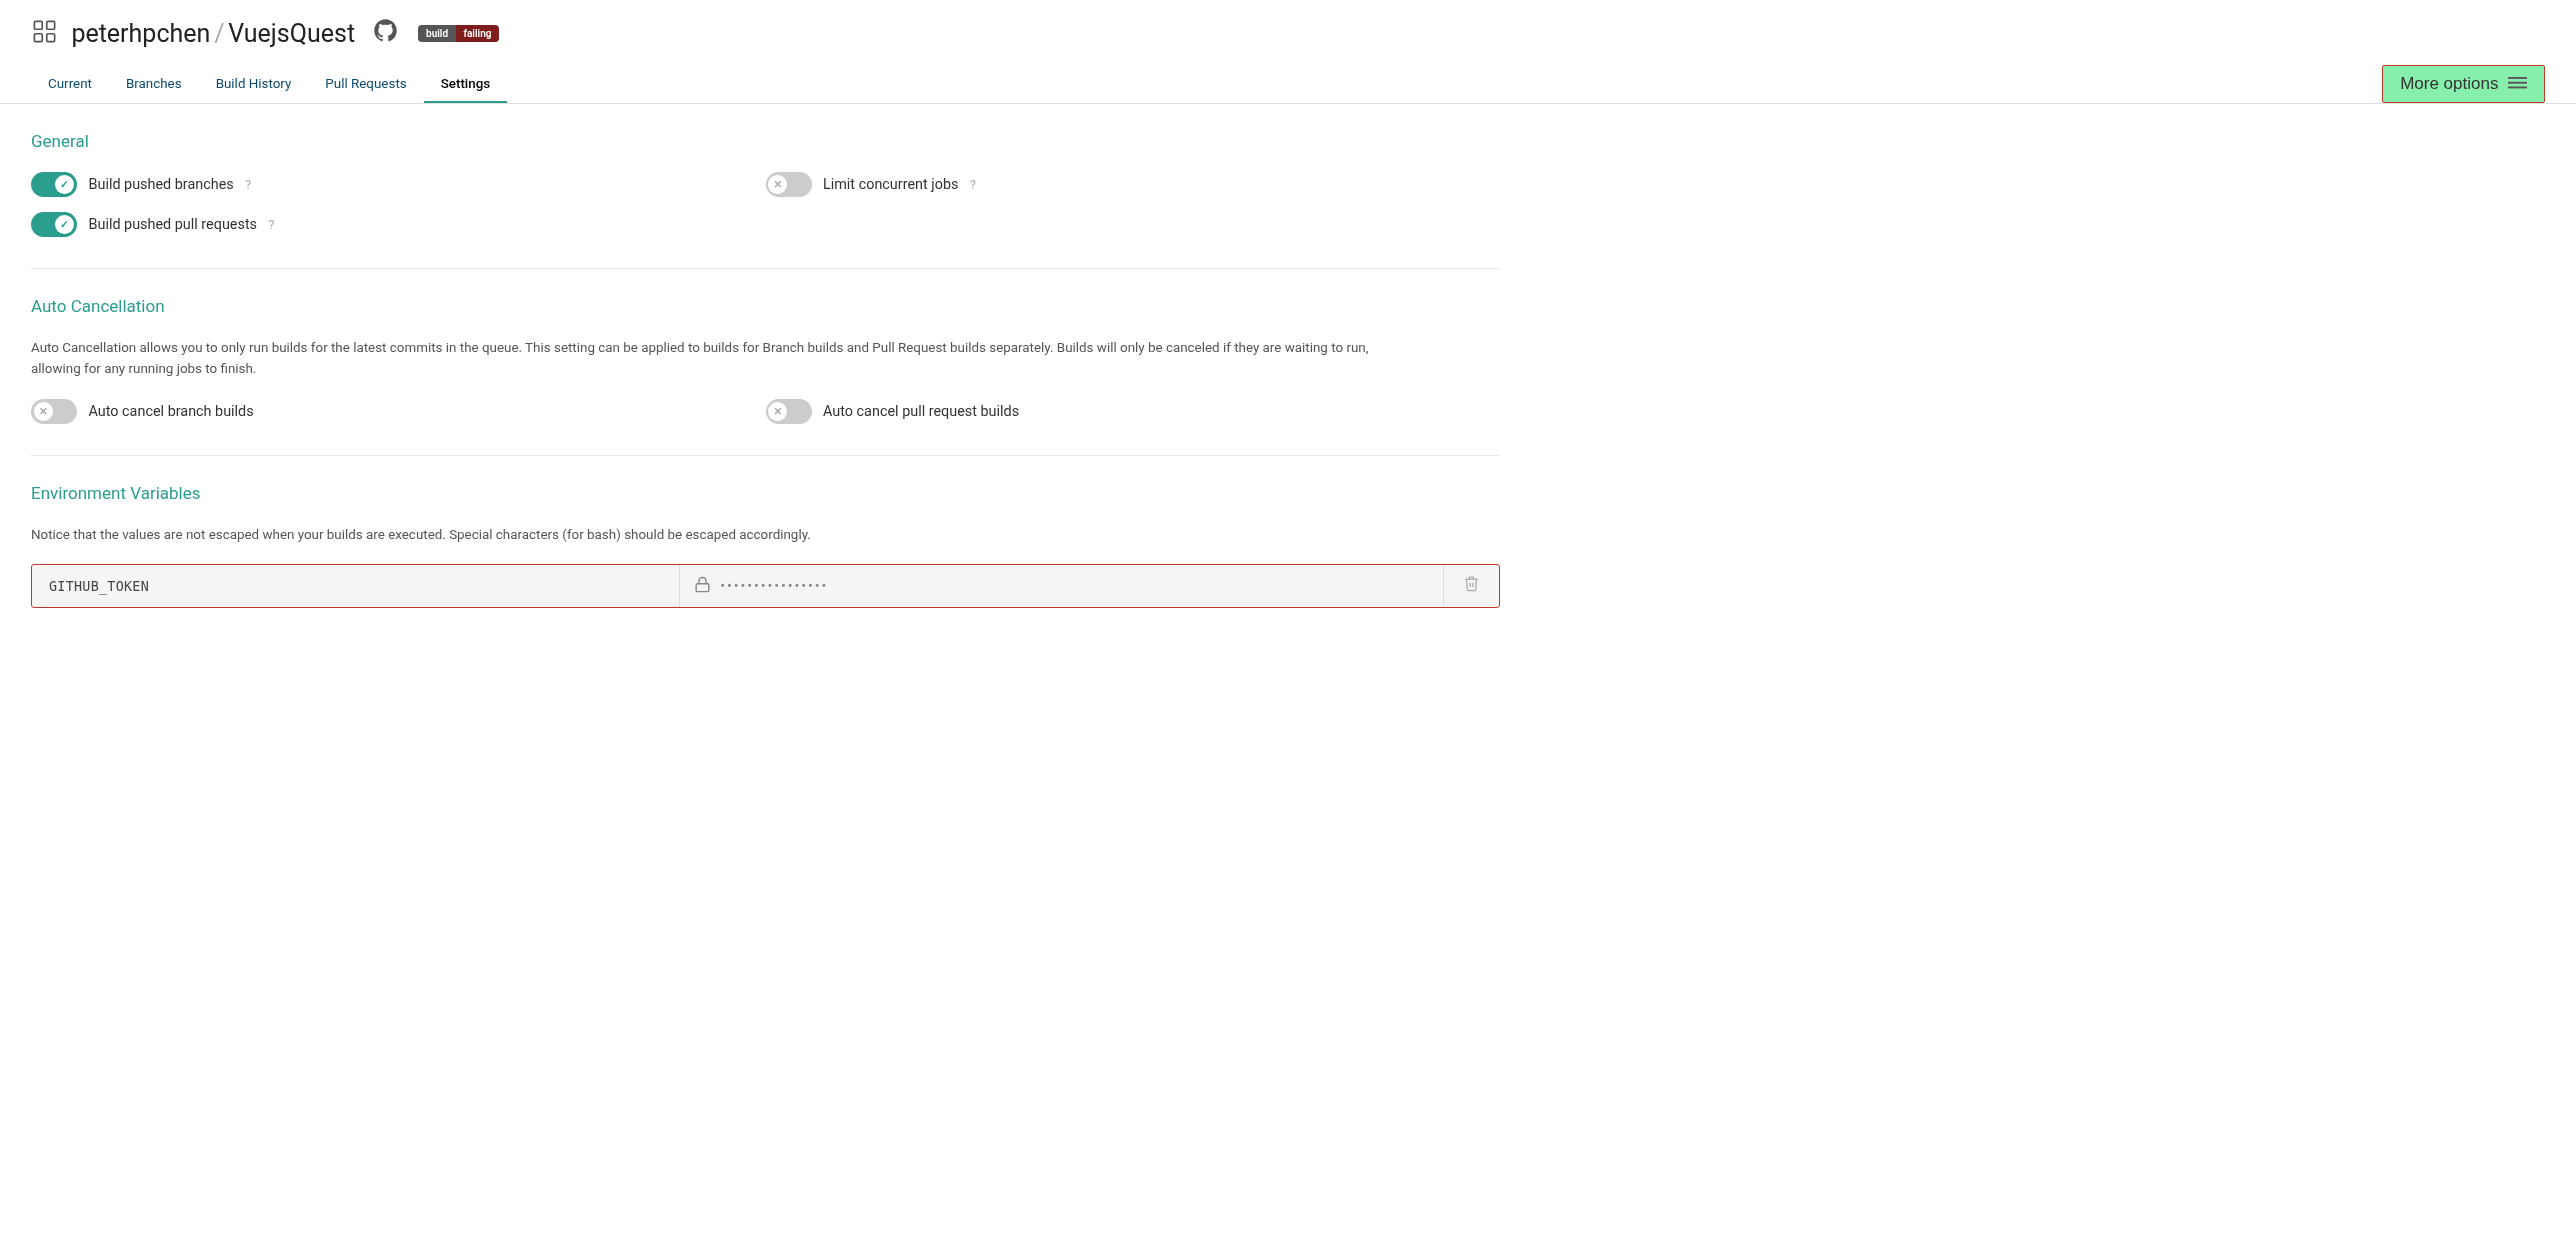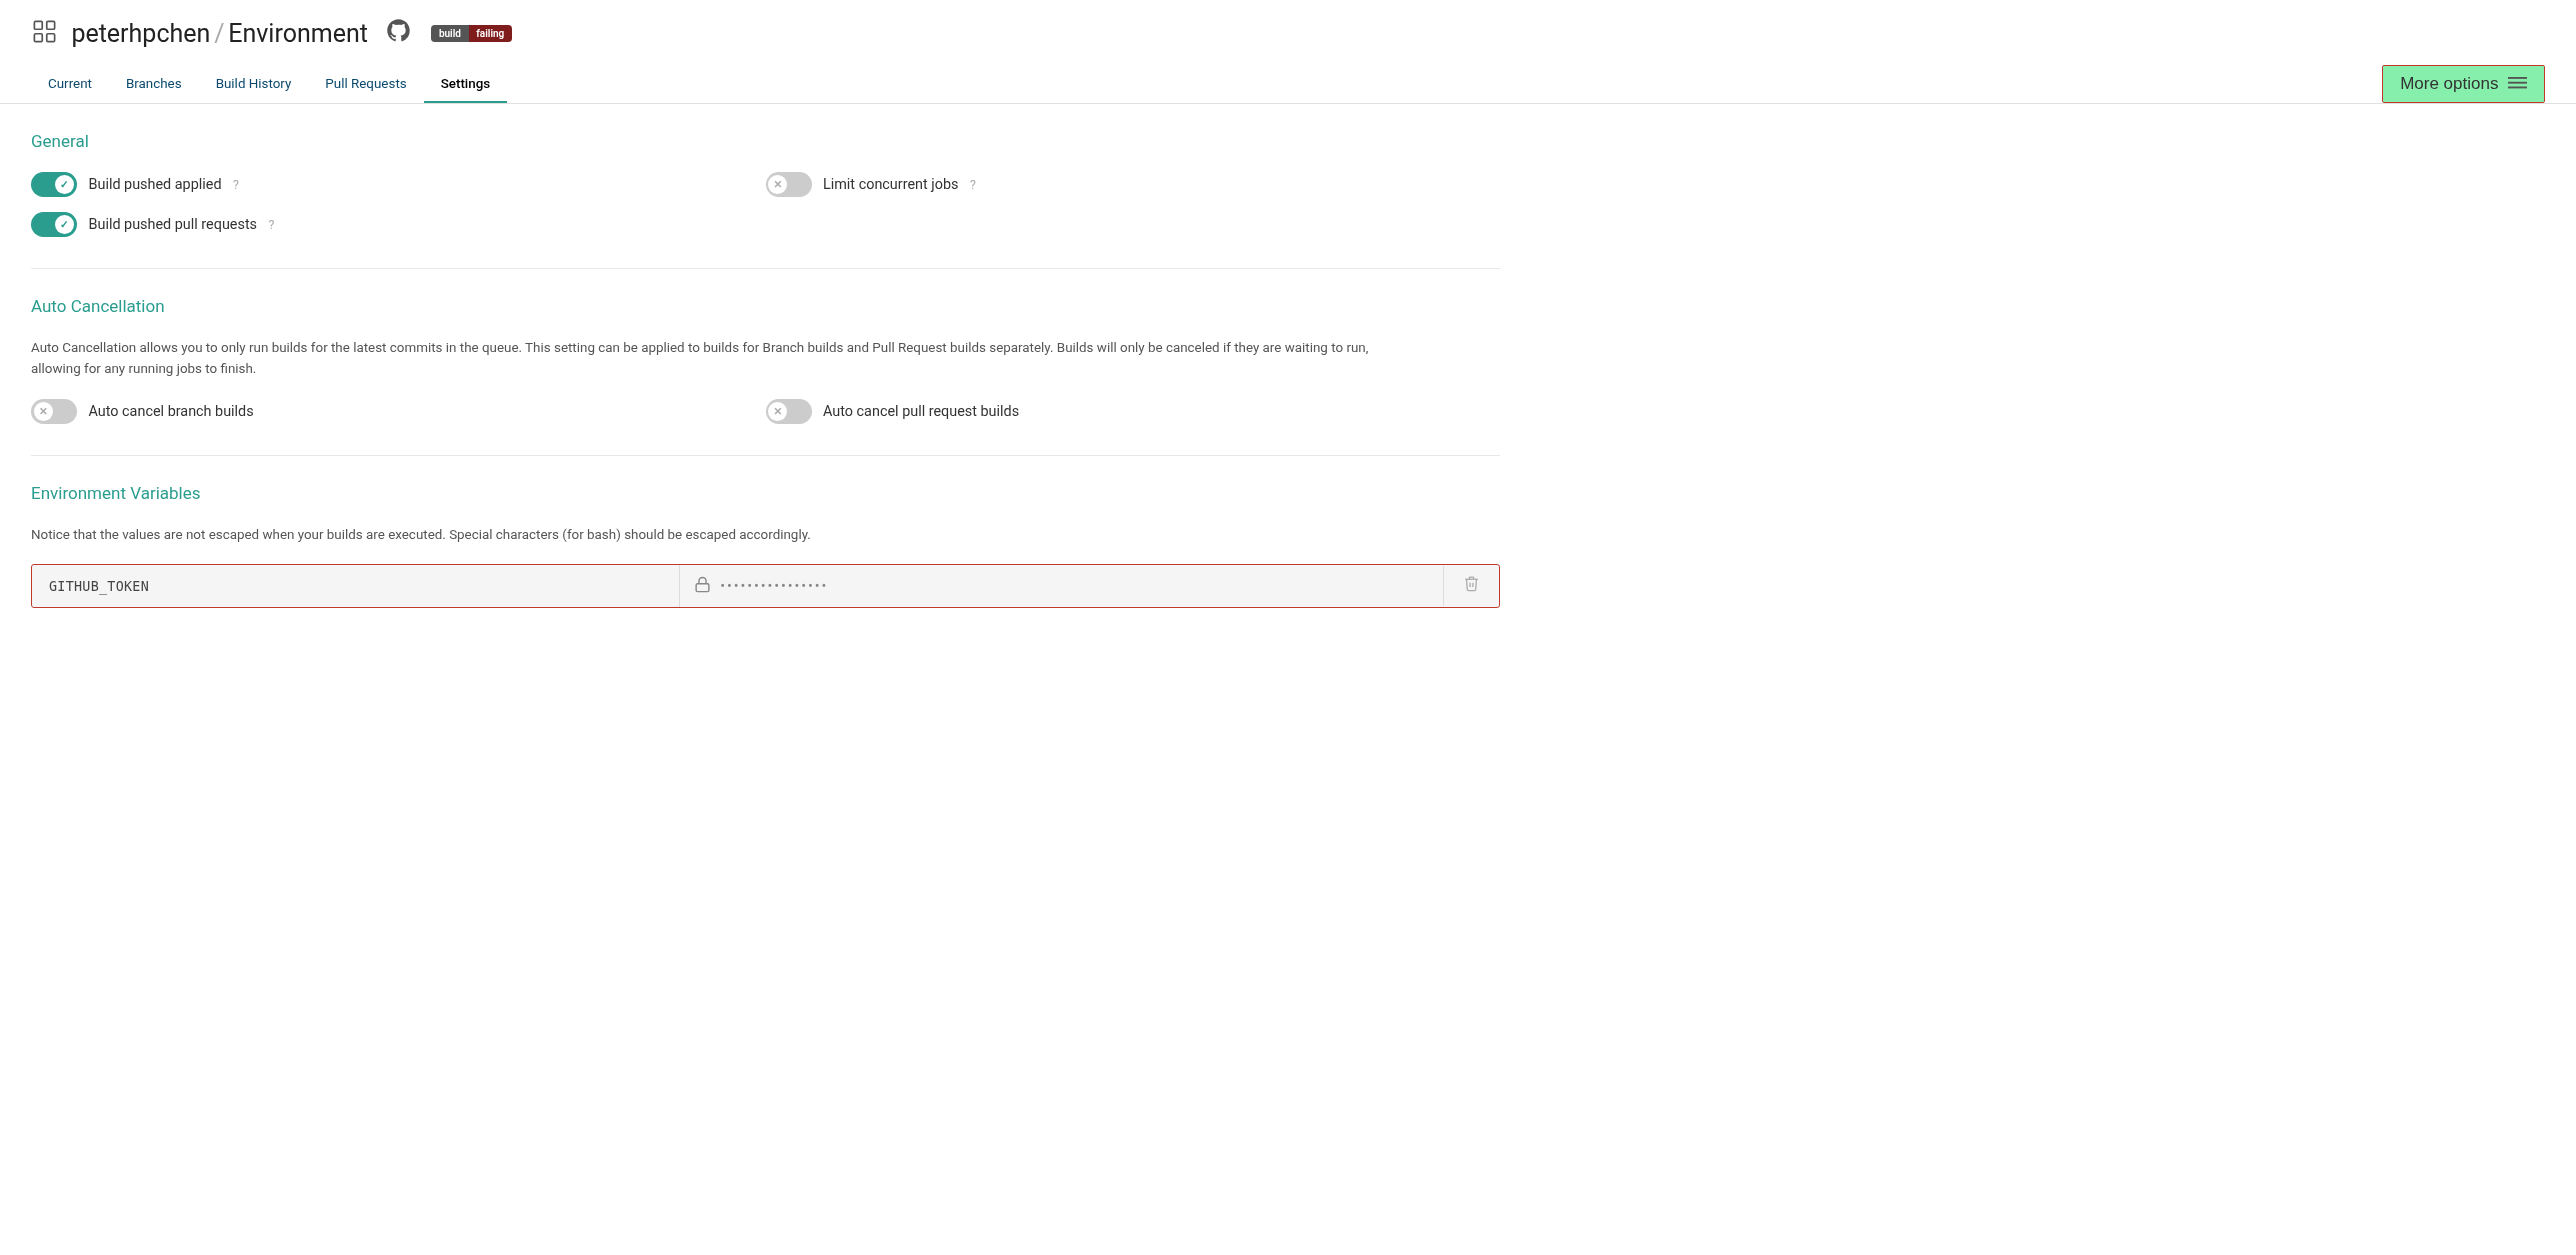--- a/index.html
+++ b/index.html
@@ -240,21 +240,21 @@
 <div class="header">
   <span class="header-repo-icon">
     <svg width="27" height="27" viewBox="0 0 24 24" fill="none" stroke="#555" stroke-width="1.5">
       <rect x="3" y="3" width="7" height="7" rx="1"></rect>
       <rect x="14" y="3" width="7" height="7" rx="1"></rect>
       <rect x="3" y="14" width="7" height="7" rx="1"></rect>
       <rect x="14" y="14" width="7" height="7" rx="1"></rect>
     </svg>
   </span>
   <span class="header-title">
-    <span>peterhpchen</span><span class="separator">/</span><span>Environment</span>
+    <span>peterhpchen</span><span class="separator">/</span><span>VuejsQuest</span>
   </span>
   <span class="github-icon">
     <svg width="27" height="27" viewBox="0 0 24 24" fill="#555">
       <path d="M12 2C6.477 2 2 6.484 2 12.017c0 4.425 2.865 8.18 6.839 9.504.5.092.682-.217.682-.483 0-.237-.008-.868-.013-1.703-2.782.605-3.369-1.343-3.369-1.343-.454-1.158-1.11-1.466-1.11-1.466-.908-.62.069-.608.069-.608 1.003.07 1.531 1.032 1.531 1.032.892 1.53 2.341 1.088 2.91.832.092-.647.35-1.088.636-1.338-2.22-.253-4.555-1.113-4.555-4.951 0-1.093.39-1.988 1.029-2.688-.103-.253-.446-1.272.098-2.65 0 0 .84-.27 2.75 1.026A9.564 9.564 0 0112 6.844c.85.004 1.705.115 2.504.337 1.909-1.296 2.747-1.027 2.747-1.027.546 1.379.202 2.398.1 2.651.64.7 1.028 1.595 1.028 2.688 0 3.848-2.339 4.695-4.566 4.943.359.309.678.92.678 1.855 0 1.338-.012 2.419-.012 2.747 0 .268.18.58.688.482A10.019 10.019 0 0022 12.017C22 6.484 17.522 2 12 2z"></path>
     </svg>
   </span>
   <span class="build-badge">
     <span class="badge-build">build</span>
     <span class="badge-failing">failing</span>
   </span>
@@ -286,21 +286,21 @@
     <div class="section-title">General</div>
     <div class="toggle-grid">
 
       <div class="toggle-row">
         <label class="toggle-switch">
           <div class="toggle-track on"></div>
           <div class="toggle-thumb on">
             <span class="check-icon">✓</span>
           </div>
         </label>
-        <span class="toggle-label">Build pushed applied</span>
+        <span class="toggle-label">Build pushed branches</span>
         <span class="toggle-help">?</span>
       </div>
 
       <div class="toggle-row">
         <label class="toggle-switch">
           <div class="toggle-track off"></div>
           <div class="toggle-thumb off">
             <span class="x-icon">✕</span>
           </div>
         </label>

